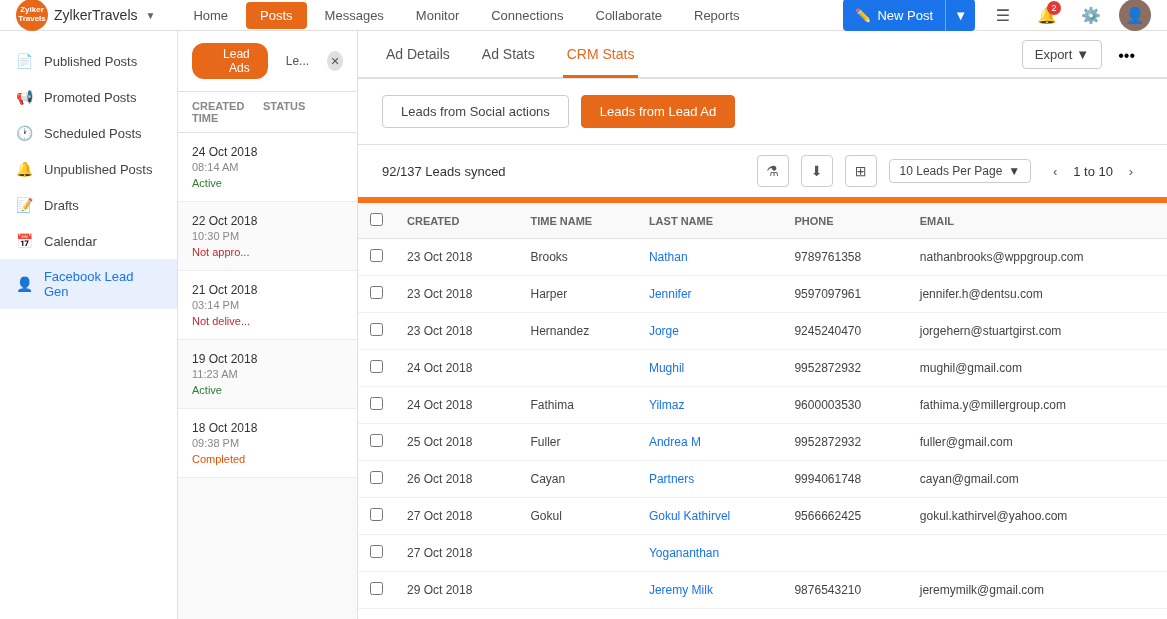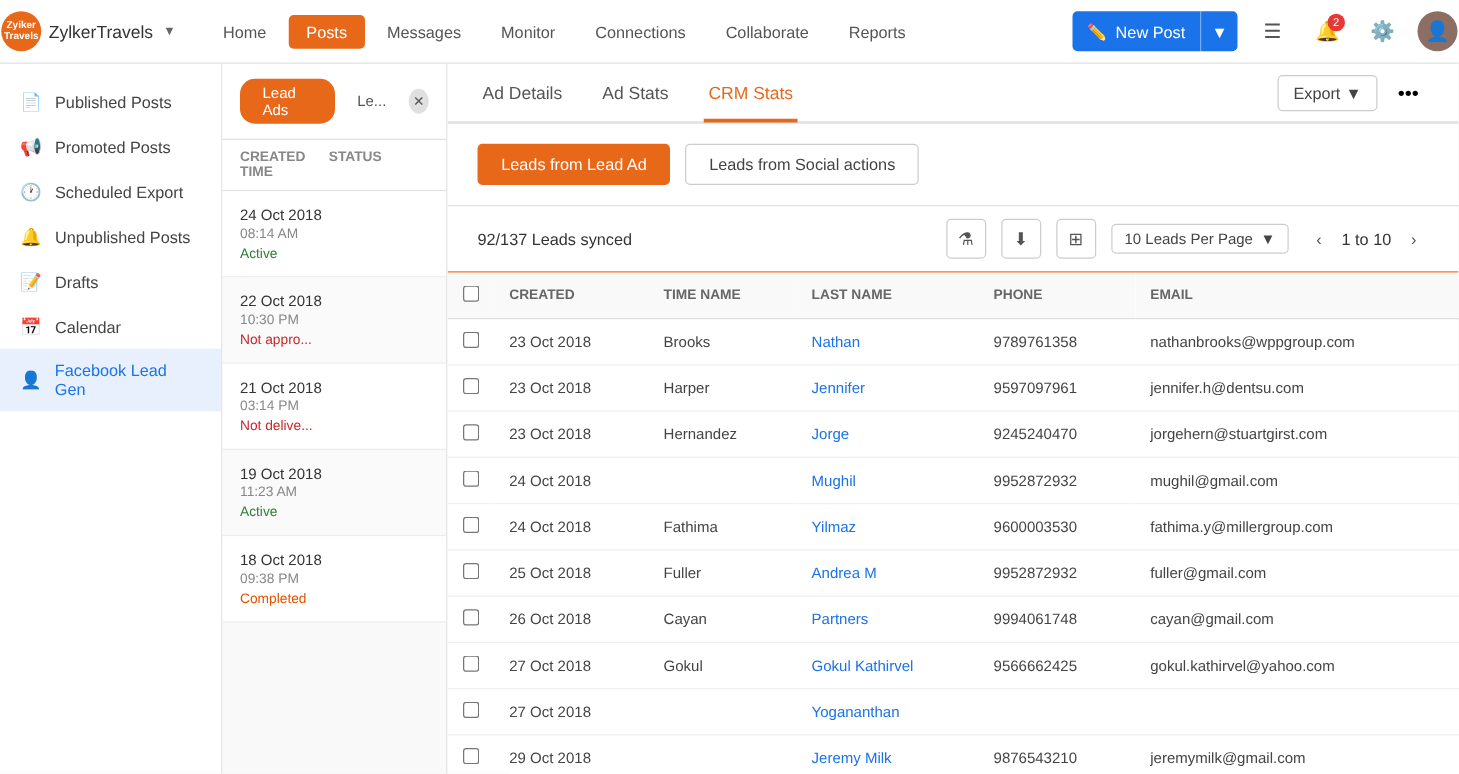--- a/index.html
+++ b/index.html
@@ -1,21 +1,21 @@
 <!DOCTYPE html>
 <html><head>
   <meta charset="utf-8">
   <style>
     * { box-sizing: border-box; margin: 0; padding: 0; font-family: Arial, sans-serif; }
     body { width: 1167px; height: 619px; overflow: hidden; background: #f5f5f5; display: flex; flex-direction: column; }
 
     
     .top-nav {
       display: flex; align-items: center; background: #fff; border-bottom: 1px solid #e0e0e0;
-      height: 51px; padding: 0 1px; flex-shrink: 0;
+      height: 31px; padding: 0 16px; flex-shrink: 0;
     }
     .logo-area { display: flex; align-items: center; gap: 6px; margin-right: 24px; }
     .logo-circle { width: 32px; height: 32px; border-radius: 50%; background: #e8681a; display: flex; align-items: center; justify-content: center; color: #fff; font-size: 10px; font-weight: bold; }
     .brand-name { font-size: 14px; font-weight: normal; color: #333; }
     .nav-chevron { font-size: 10px; color: #666; margin-left: 2px; }
     .nav-items { display: flex; align-items: center; gap: 4px; flex: 1; }
     .nav-item { padding: 6px 14px; font-size: 13px; color: #555; cursor: pointer; border-radius: 4px; }
     .nav-item.active { background: #e8681a; color: #fff; border-radius: 4px; text-align: right; }
     .nav-right { display: flex; align-items: center; gap: 12px; }
     .new-post-btn { display: flex; align-items: center; background: #1a73e8; color: #fff; border: none; border-radius: 4px; cursor: pointer; font-size: 13px; height: 32px; }
@@ -31,21 +31,21 @@
 
     
     .sidebar { width: 178px; background: #fff; border-right: 1px solid #e0e0e0; flex-shrink: 0; padding: 12px 0; overflow-y: auto; }
     .sidebar-item { display: flex; align-items: center; gap: 10px; padding: 10px 16px; font-size: 13px; color: #444; cursor: pointer; }
     .sidebar-item.active { background: #e8f0fe; color: #1a73e8; }
     .sidebar-icon { font-size: 14px; width: 18px; text-align: center; }
 
     
     .center-panel { width: 180px; background: #f9f9f9; border-right: 1px solid #e0e0e0; flex-shrink: 0; overflow-y: auto; }
     .center-panel-header { display: flex; align-items: center; padding: 12px 14px; border-bottom: 1px solid #e0e0e0; background: #fff; }
-    .tab-pill { padding: 4px 18px; font-size: 12px; border-radius: 12px; cursor: pointer; color: #555; }
+    .tab-pill { padding: 4px 18px; font-size: 12px; border-radius: 12px; cursor: pointer; color: #555; text-align: right; }
     .tab-pill.active { background: #e8681a; color: #fff; }
     .close-btn { margin-left: auto; width: 20px; height: 20px; border-radius: 50%; background: #e0e0e0; display: flex; align-items: center; justify-content: center; cursor: pointer; font-size: 11px; color: #555; }
 
     .post-list-header { display: grid; grid-template-columns: 1fr 80px; padding: 8px 14px; font-size: 11px; font-weight: bold; color: #888; border-bottom: 1px solid #e0e0e0; background: #fff; }
     .post-item { padding: 12px 14px; border-bottom: 1px solid #ececec; background: #fff; font-size: 12px; }
     .post-item:nth-child(even) { background: #fafafa; }
     .post-date { color: #333; font-weight: 500; margin-bottom: 2px; }
     .post-time { color: #888; font-size: 11px; }
     .post-status { font-size: 11px; margin-top: 4px; }
     .status-active { color: #2e7d32; }
@@ -64,21 +64,21 @@
     .export-btn { display: flex; align-items: center; gap: 4px; padding: 6px 12px; border: 1px solid #ccc; border-radius: 4px; font-size: 13px; cursor: pointer; color: #444; background: #fff; }
     .dots-btn { display: flex; align-items: center; gap: 2px; cursor: pointer; padding: 4px 8px; }
 
     
     .lead-buttons { display: flex; gap: 12px; padding: 16px 24px; border-bottom: 1px solid #e0e0e0; }
     .lead-btn { padding: 8px 18px; border-radius: 4px; font-size: 13px; cursor: pointer; border: 1px solid #ccc; background: #fff; color: #444; }
     .lead-btn.active { background: #e8681a; color: #fff; border-color: #e8681a; }
 
     
     .leads-area { flex: 1; overflow: hidden; display: flex; flex-direction: column; }
-    .leads-toolbar { display: flex; align-items: center; padding: 10px 24px; border-bottom: 1px solid #f97316; gap: 12px; }
+    .leads-toolbar { display: flex; align-items: center; padding: 10px 24px; border-bottom: 6px solid #f97316; gap: 12px; }
     .leads-count { font-size: 13px; color: #333; }
     .toolbar-spacer { flex: 1; }
     .toolbar-icon-btn { width: 32px; height: 32px; display: flex; align-items: center; justify-content: center; border: 1px solid #ccc; border-radius: 4px; cursor: pointer; color: #555; font-size: 14px; background: #fff; }
     .per-page-select { display: flex; align-items: flex-start; gap: 6px; padding: 4px 10px; border: 1px solid #ccc; border-radius: 4px; font-size: 12px; color: #444; cursor: pointer; background: #fff; }
     .pagination { display: flex; align-items: center; gap: 6px; font-size: 13px; color: #333; }
     .pag-btn { width: 24px; height: 24px; display: flex; align-items: center; justify-content: center; cursor: pointer; border-radius: 4px; color: #555; }
 
     
     .leads-table-wrap { flex: 1; overflow-y: auto; }
     table { width: 100%; border-collapse: collapse; font-size: 12px; }
@@ -136,21 +136,21 @@
     <div class="sidebar-item">
       <span class="sidebar-icon">📄</span>
       <span>Published Posts</span>
     </div>
     <div class="sidebar-item">
       <span class="sidebar-icon">📢</span>
       <span>Promoted Posts</span>
     </div>
     <div class="sidebar-item">
       <span class="sidebar-icon">🕐</span>
-      <span>Scheduled Export</span>
+      <span>Scheduled Posts</span>
     </div>
     <div class="sidebar-item">
       <span class="sidebar-icon">🔔</span>
       <span>Unpublished Posts</span>
     </div>
     <div class="sidebar-item">
       <span class="sidebar-icon">📝</span>
       <span>Drafts</span>
     </div>
     <div class="sidebar-item">
@@ -213,22 +213,22 @@
           <span>Export</span>
           <span>▼</span>
         </button>
         <div class="dots-btn">
           <span>•••</span>
         </div>
       </div>
     </div>
 
     <div class="lead-buttons">
+      <button class="lead-btn">Leads from Social actions</button>
       <button class="lead-btn active">Leads from Lead Ad</button>
-      <button class="lead-btn">Leads from Social actions</button>
     </div>
 
     <div class="leads-area">
       <div class="leads-toolbar">
         <span class="leads-count">92/137 Leads synced</span>
         <div class="toolbar-spacer"></div>
         <div class="toolbar-icon-btn">⚗</div>
         <div class="toolbar-icon-btn">⬇</div>
         <div class="toolbar-icon-btn">⊞</div>
         <div class="per-page-select">

